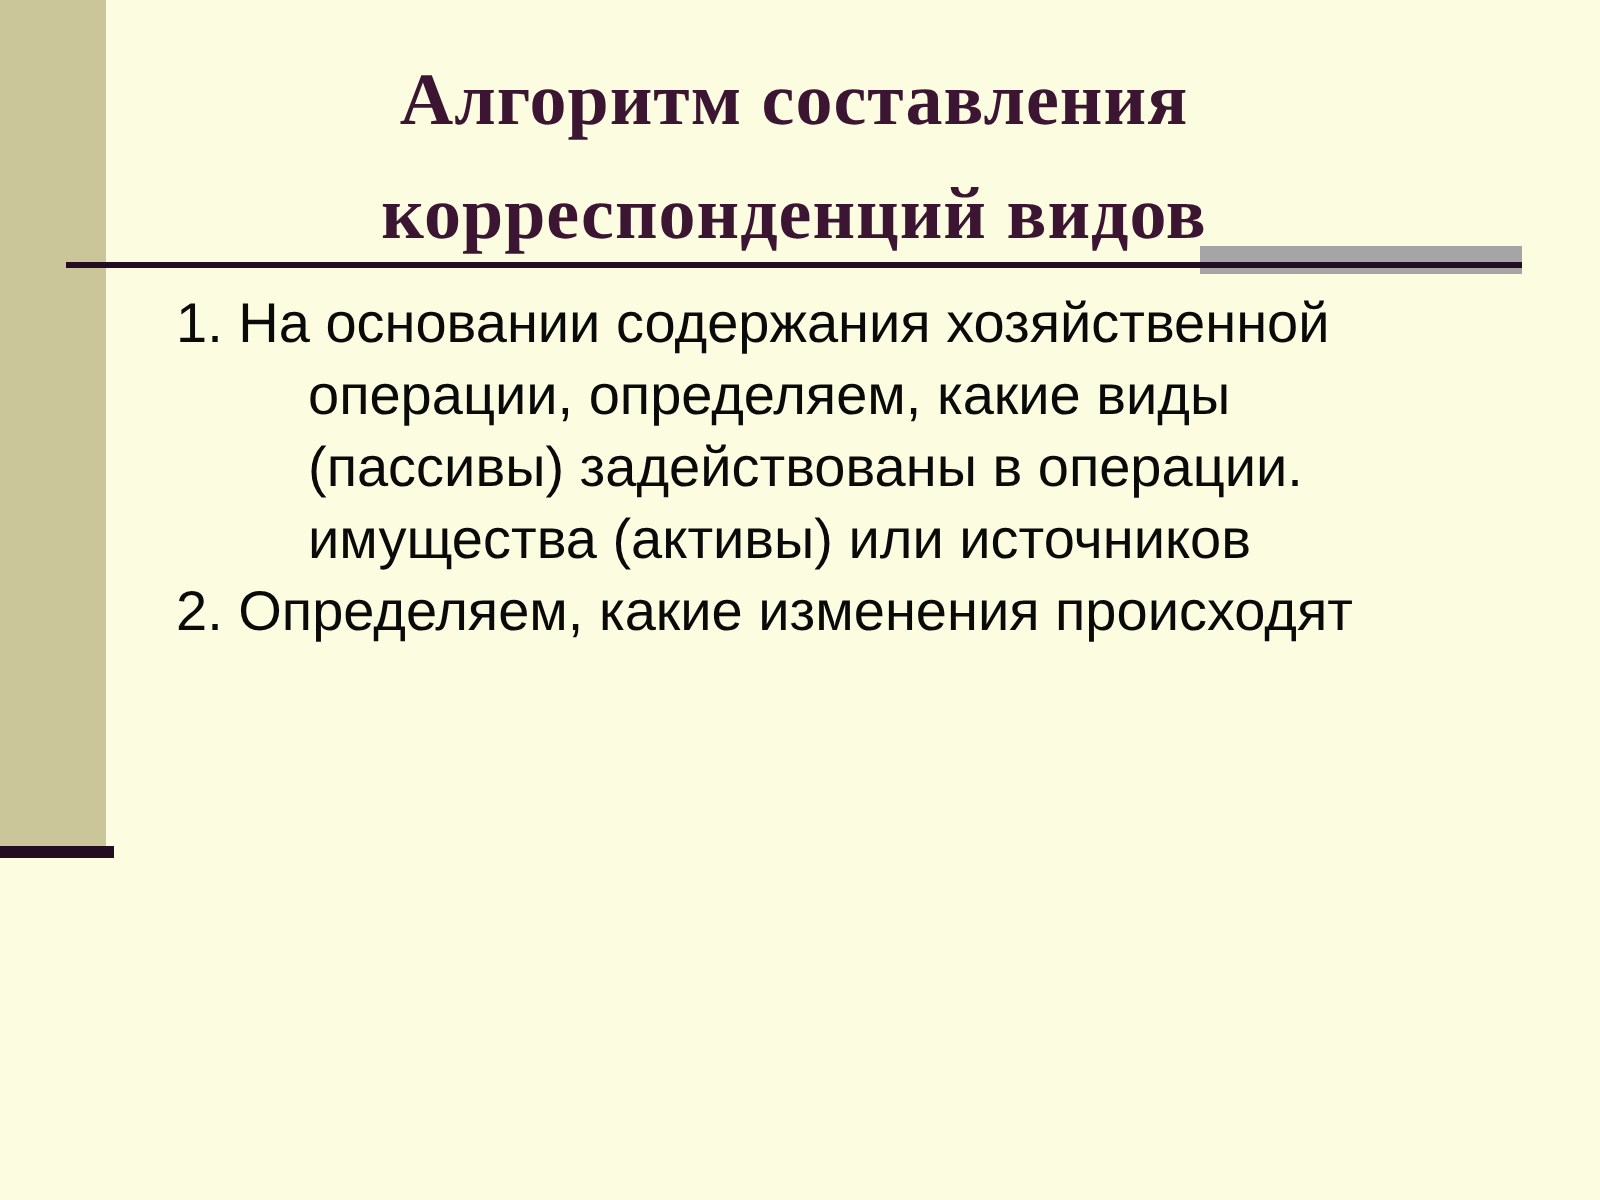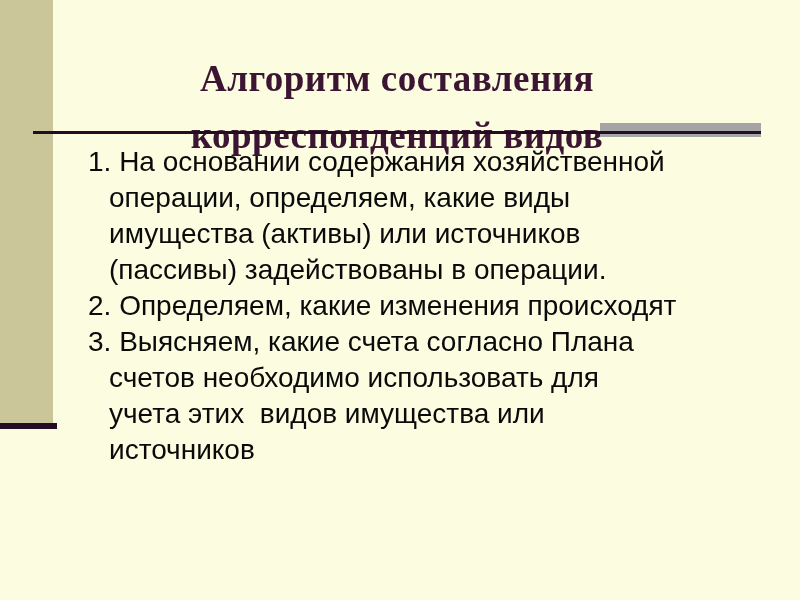--- a/index.html
+++ b/index.html
@@ -33,21 +33,20 @@
     left: 33px;
     width: 728px;
     top: 22px;
     text-align: center;
     color: var(--title, #3B1532);
     font-family: "Liberation Serif", serif;
     font-weight: bold;
     font-size: 37px;
     line-height: 57px;
     letter-spacing: 0.5px;
-    margin-top: 28px;
   }
   .title-line { white-space: pre; }
   .title-accent-bar {
     position: absolute;
     left: 600px; top: 123px;
     width: 161px; height: 14px;
     background: var(--accent-bar-gray, #A5A5A5);
     z-index: 1;
   }
   .title-underline {
@@ -59,21 +58,21 @@
   }
   .body-block {
     position: absolute;
     left: 88px; top: 144px;
     width: 690px;
     color: var(--body-text, #000000);
     font-size: 28px;
     line-height: 36px;
   }
   .item-line { white-space: pre; }
-  .item-line.cont { margin-left: 21px; }
+  .item-line.cont { margin-left: 66px; }
 </style>
 </head>
 <body>
 
 <div class="slide">
 
   <div class="left-stripe"></div>
   <div class="left-accent-bar"></div>
 
   <div class="title-block">
@@ -82,30 +81,24 @@
   </div>
 
   <div class="title-accent-bar"></div>
   <div class="title-underline"></div>
 
   <div class="body-block">
 
     <div>
       <div class="item-line">1. На основании содержания хозяйственной</div>
       <div class="item-line cont">операции, определяем, какие виды</div>
+      <div class="item-line cont">(пассивы) задействованы в операции.</div>
       <div class="item-line cont">имущества (активы) или источников</div>
-      <div class="item-line cont">(пассивы) задействованы в операции.</div>
     </div>
 
     <div>
       <div class="item-line">2. Определяем, какие изменения происходят</div>
     </div>
 
-    <div>
-      <div class="item-line">3. Выясняем, какие счета согласно Плана</div>
-      <div class="item-line cont">счетов необходимо использовать для</div>
-      <div class="item-line cont">учета этих  видов имущества или</div>
-      <div class="item-line cont">источников</div>
-    </div>
 
   </div>
 
 </div>
 
 </body></html>

